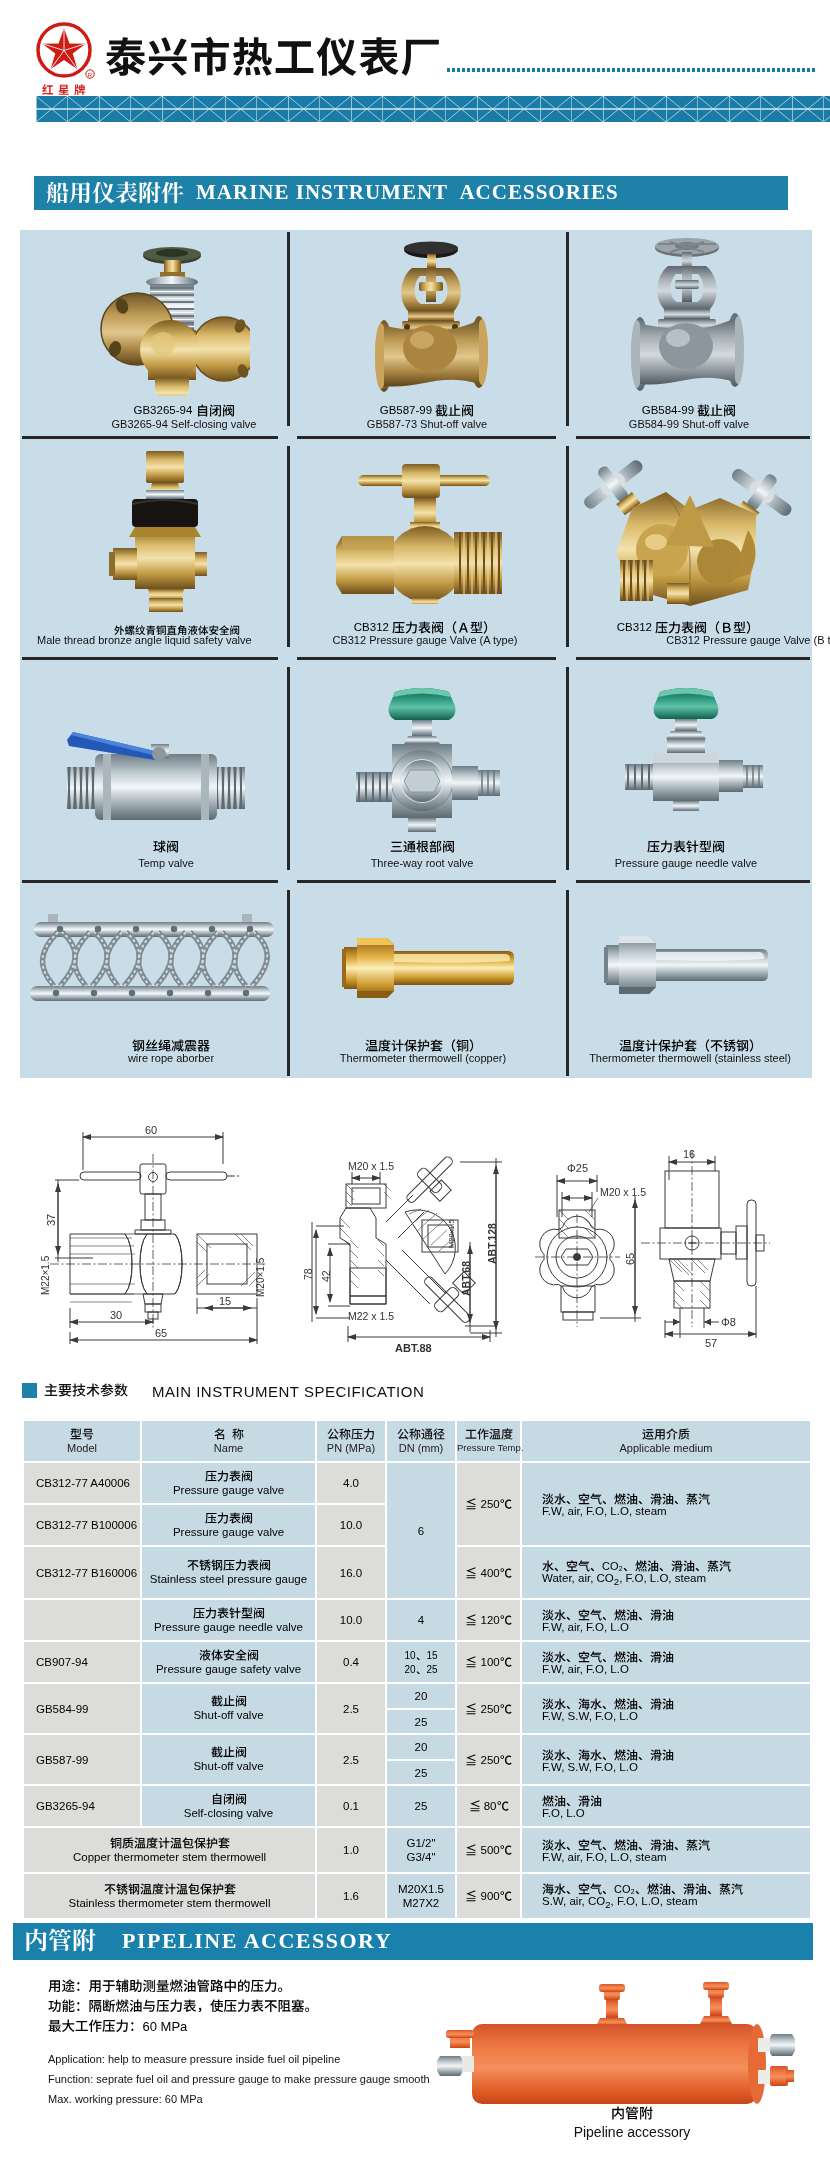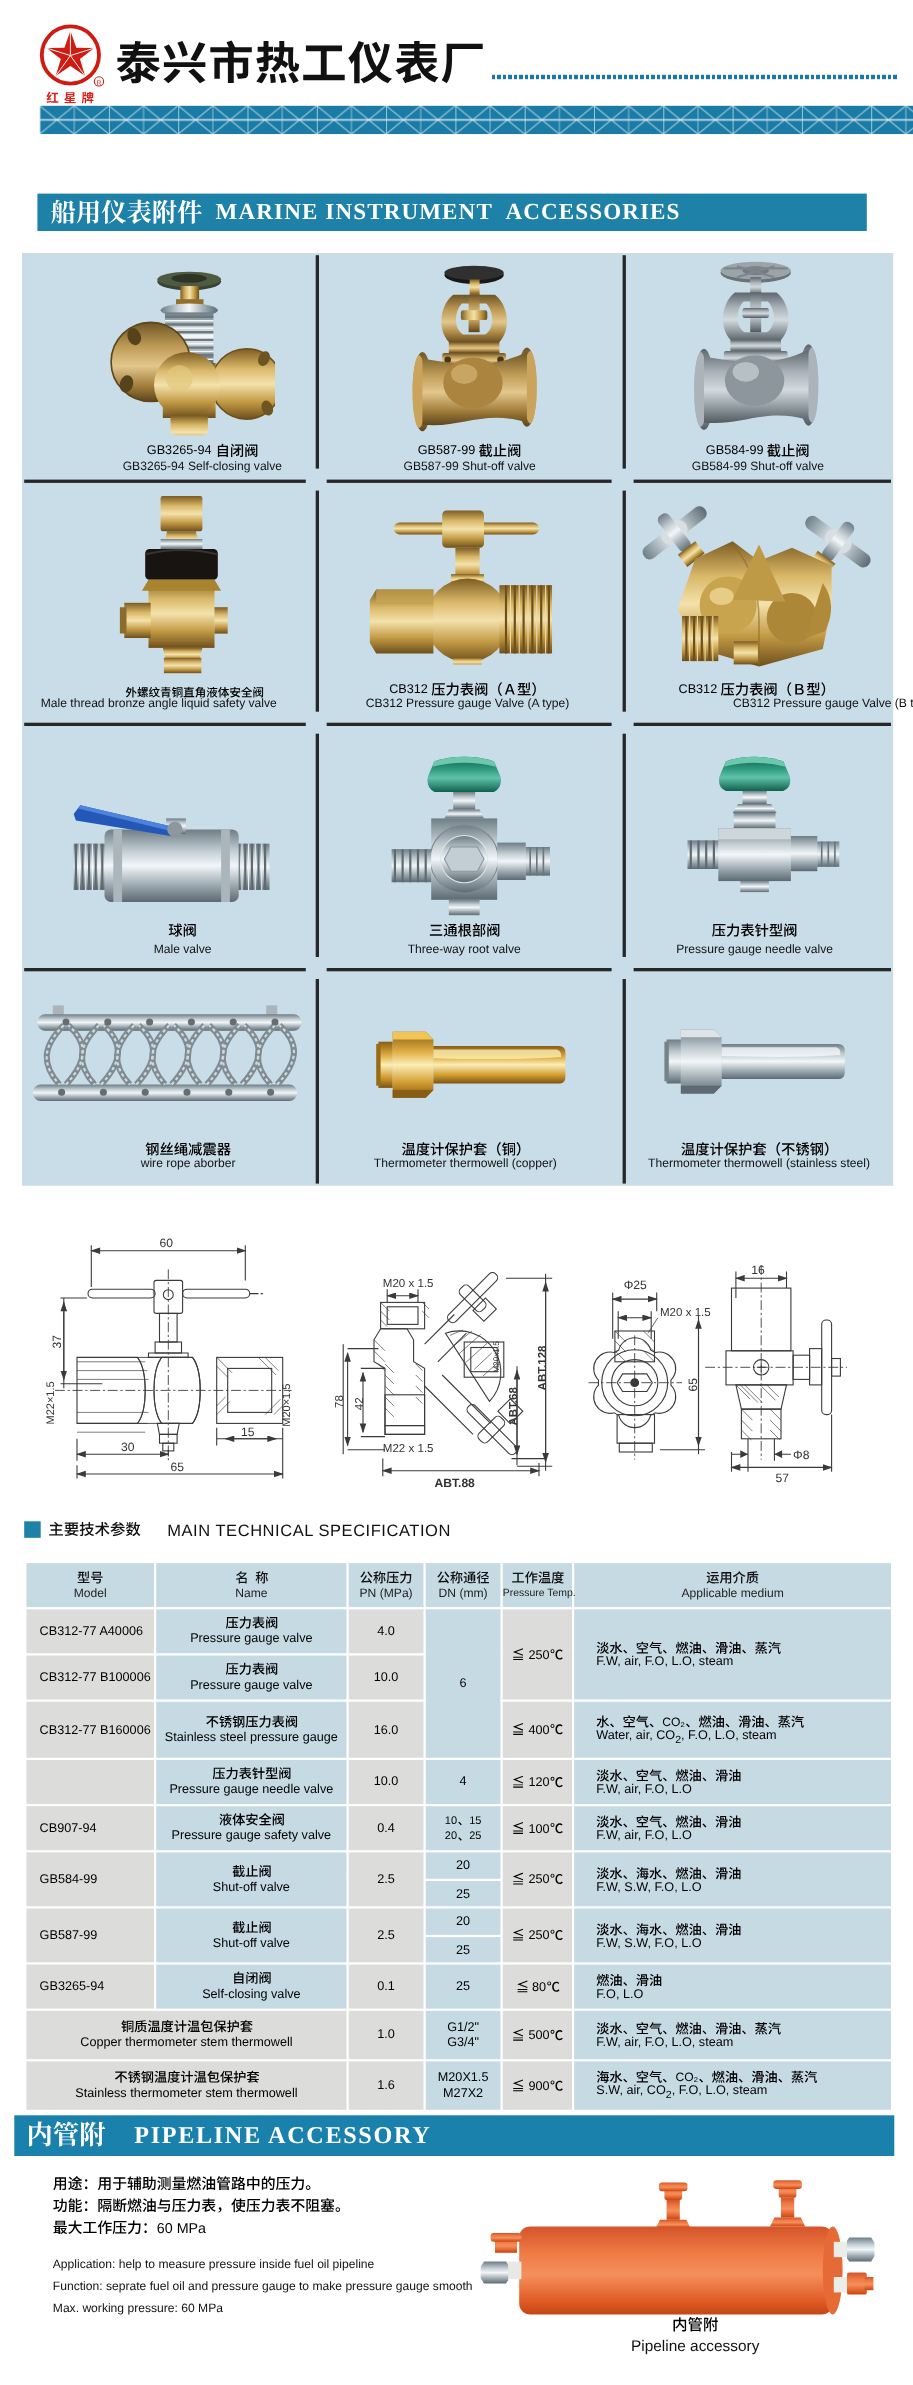--- a/index.html
+++ b/index.html
@@ -289,21 +289,21 @@
       <use href="#sm81ea" x="0"></use>
       <use href="#sm95ed" x="100"></use>
       <use href="#sm9600" x="200"></use>
     </svg></div>
 <div style="position:absolute;left:44px;top:418px;width:280px;text-align:center;font:11px 'Liberation Sans',sans-serif;color:#111;white-space:nowrap">GB3265-94 Self-closing valve</div>
 <div style="position:absolute;left:287px;top:401px;width:280px;text-align:center;line-height:15px;white-space:nowrap"><span style="font:11.5px 'Liberation Sans',sans-serif;color:#000">GB587-99 </span><svg width="39.0" height="13" viewBox="0 0 300 100" style="fill:#000;vertical-align:-2.5px;">
       <use href="#sm622a" x="0"></use>
       <use href="#sm6b62" x="100"></use>
       <use href="#sm9600" x="200"></use>
     </svg></div>
-<div style="position:absolute;left:287px;top:418px;width:280px;text-align:center;font:11px 'Liberation Sans',sans-serif;color:#111;white-space:nowrap">GB587-99 Shut-off valve</div>
+<div style="position:absolute;left:287px;top:418px;width:280px;text-align:center;font:11px 'Liberation Sans',sans-serif;color:#111;white-space:nowrap">GB587-73 Shut-off valve</div>
 <div style="position:absolute;left:549px;top:401px;width:280px;text-align:center;line-height:15px;white-space:nowrap"><span style="font:11.5px 'Liberation Sans',sans-serif;color:#000">GB584-99 </span><svg width="39.0" height="13" viewBox="0 0 300 100" style="fill:#000;vertical-align:-2.5px;">
       <use href="#sm622a" x="0"></use>
       <use href="#sm6b62" x="100"></use>
       <use href="#sm9600" x="200"></use>
     </svg></div>
 <div style="position:absolute;left:549px;top:418px;width:280px;text-align:center;font:11px 'Liberation Sans',sans-serif;color:#111;white-space:nowrap">GB584-99 Shut-off valve</div>
 <div style="position:absolute;left:37px;top:620px;width:280px;text-align:center;line-height:15px;white-space:nowrap"><svg width="126.0" height="10.5" viewBox="0 0 1200 100" style="fill:#000;vertical-align:-2.5px;">
       <use href="#sm5916" x="0"></use>
       <use href="#sm87ba" x="100"></use>
       <use href="#sm7eb9" x="200"></use>
@@ -337,21 +337,21 @@
       <use href="#smff08" x="400"></use>
       <use href="#smff22" x="500"></use>
       <use href="#sm578b" x="600"></use>
       <use href="#smff09" x="700"></use>
     </svg></div>
 <div style="position:absolute;left:572px;top:634px;width:280px;text-align:right;font:11px 'Liberation Sans',sans-serif;color:#111;white-space:nowrap">CB312 Pressure gauge Valve (B type)</div>
 <div style="position:absolute;left:26px;top:837px;width:280px;text-align:center;line-height:15px;white-space:nowrap"><svg width="26.0" height="13" viewBox="0 0 200 100" style="fill:#000;vertical-align:-2.5px;">
       <use href="#sm7403" x="0"></use>
       <use href="#sm9600" x="100"></use>
     </svg></div>
-<div style="position:absolute;left:26px;top:857px;width:280px;text-align:center;font:11px 'Liberation Sans',sans-serif;color:#111;white-space:nowrap">Male valve</div>
+<div style="position:absolute;left:26px;top:857px;width:280px;text-align:center;font:11px 'Liberation Sans',sans-serif;color:#111;white-space:nowrap">Temp valve</div>
 <div style="position:absolute;left:282px;top:837px;width:280px;text-align:center;line-height:15px;white-space:nowrap"><svg width="65.0" height="13" viewBox="0 0 500 100" style="fill:#000;vertical-align:-2.5px;">
       <use href="#sm4e09" x="0"></use>
       <use href="#sm901a" x="100"></use>
       <use href="#sm6839" x="200"></use>
       <use href="#sm90e8" x="300"></use>
       <use href="#sm9600" x="400"></use>
     </svg></div>
 <div style="position:absolute;left:282px;top:857px;width:280px;text-align:center;font:11px 'Liberation Sans',sans-serif;color:#111;white-space:nowrap">Three-way root valve</div>
 <div style="position:absolute;left:546px;top:837px;width:280px;text-align:center;line-height:15px;white-space:nowrap"><svg width="78.0" height="13" viewBox="0 0 600 100" style="fill:#000;vertical-align:-2.5px;">
       <use href="#sm538b" x="0"></use>
@@ -796,21 +796,21 @@
   </svg>
 <div style="position:absolute;left:22px;top:1383px;width:15px;height:15px;background:#1e81a8"></div>
 <div style="position:absolute;left:44px;top:1383px"><svg width="84.0" height="14" viewBox="0 0 600 100" style="fill:#111;">
       <use href="#sm4e3b" x="0"></use>
       <use href="#sm8981" x="100"></use>
       <use href="#sm6280" x="200"></use>
       <use href="#sm672f" x="300"></use>
       <use href="#sm53c2" x="400"></use>
       <use href="#sm6570" x="500"></use>
     </svg></div>
-<div style="position:absolute;left:152px;top:1383px;font:15px 'Liberation Sans',sans-serif;color:#111;letter-spacing:0.5px">MAIN TECHNICAL SPECIFICATION</div>
+<div style="position:absolute;left:152px;top:1383px;font:15px 'Liberation Sans',sans-serif;color:#111;letter-spacing:0.5px">MAIN INSTRUMENT SPECIFICATION</div>
 <table style="position:absolute;left:22px;top:1419px;border-collapse:collapse;table-layout:fixed;width:788px;
 font-family:'Liberation Sans',sans-serif;color:#000;text-align:center">
 <colgroup>
       <col style="width:118px">
       <col style="width:175px">
       <col style="width:70px">
       <col style="width:70px">
       <col style="width:65px">
       <col style="width:290px">
     </colgroup>

